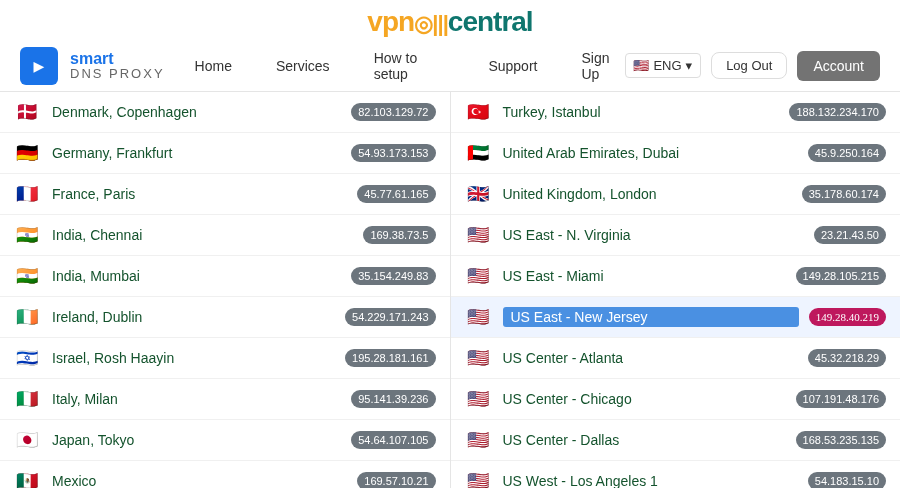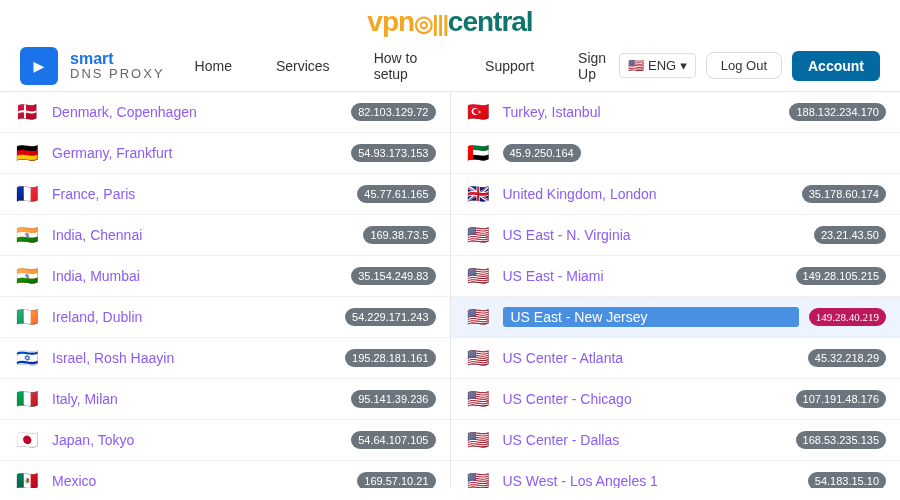--- a/index.html
+++ b/index.html
@@ -56,23 +56,23 @@
       border: 1px solid #ddd; border-radius: 4px;
       padding: 4px 8px; font-size: 13px; cursor: pointer;
       background: #fff; color: #333;
     }
     .logout-btn {
       background: #fff; border: 1px solid #ddd;
       color: #333; padding: 5px 14px; border-radius: 8px;
       font-size: 13px; cursor: pointer;
     }
     .account-btn {
-      background: #0369a1; border: none;
+      background: #737373; border: none;
       color: #fff; padding: 7px 16px; border-radius: 6px;
-      font-size: 14px; font-weight: 700; cursor: pointer;
+      font-size: 14px; font-weight: 400; cursor: pointer;
     }
 
     
     .main-content {
       display: flex;
       height: calc(500px - 104px);
       overflow: hidden;
     }
 
     
@@ -104,21 +104,21 @@
       display: flex;
       align-items: center;
       justify-content: center;
       font-size: 18px;
       flex-shrink: 0;
     }
 
     .server-name {
       flex: 1;
       font-size: 14px;
-      color: #8b5cf6;
+      color: #14532d;
     }
     .server-row.highlighted .server-name {
       background: #4a90e2;
       color: #fff;
       padding: 2px 8px;
       border-radius: 3px;
     }
 
     .ip-badge {
       background: #6c757d;
@@ -229,20 +229,21 @@
     </div>
       </div>
     <div class="col" id="right-col">
         <div class="server-row">
       <span class="flag">🇹🇷</span>
       <span class="server-name">Turkey, Istanbul</span>
       <span class="ip-badge">188.132.234.170</span>
     </div>
         <div class="server-row">
       <span class="flag">🇦🇪</span>
+      <span class="server-name">United Arab Emirates, Dubai</span>
       <span class="ip-badge">45.9.250.164</span>
     </div>
         <div class="server-row">
       <span class="flag">🇬🇧</span>
       <span class="server-name">United Kingdom, London</span>
       <span class="ip-badge">35.178.60.174</span>
     </div>
         <div class="server-row">
       <span class="flag">🇺🇸</span>
       <span class="server-name">US East - N. Virginia</span>

